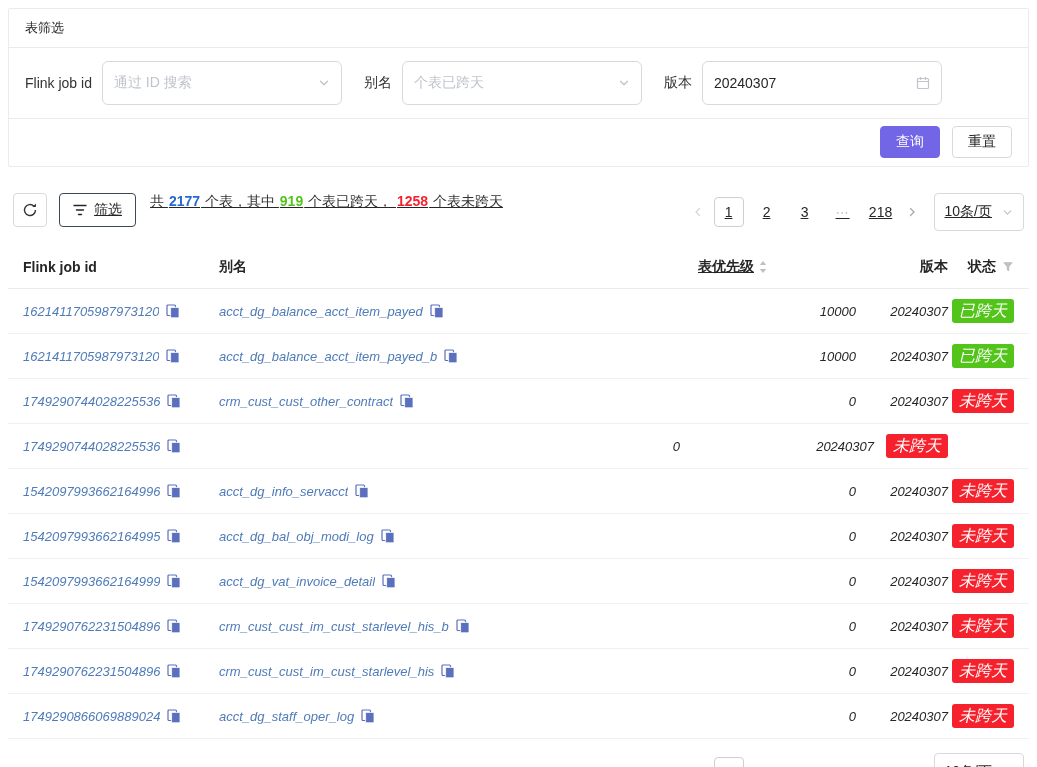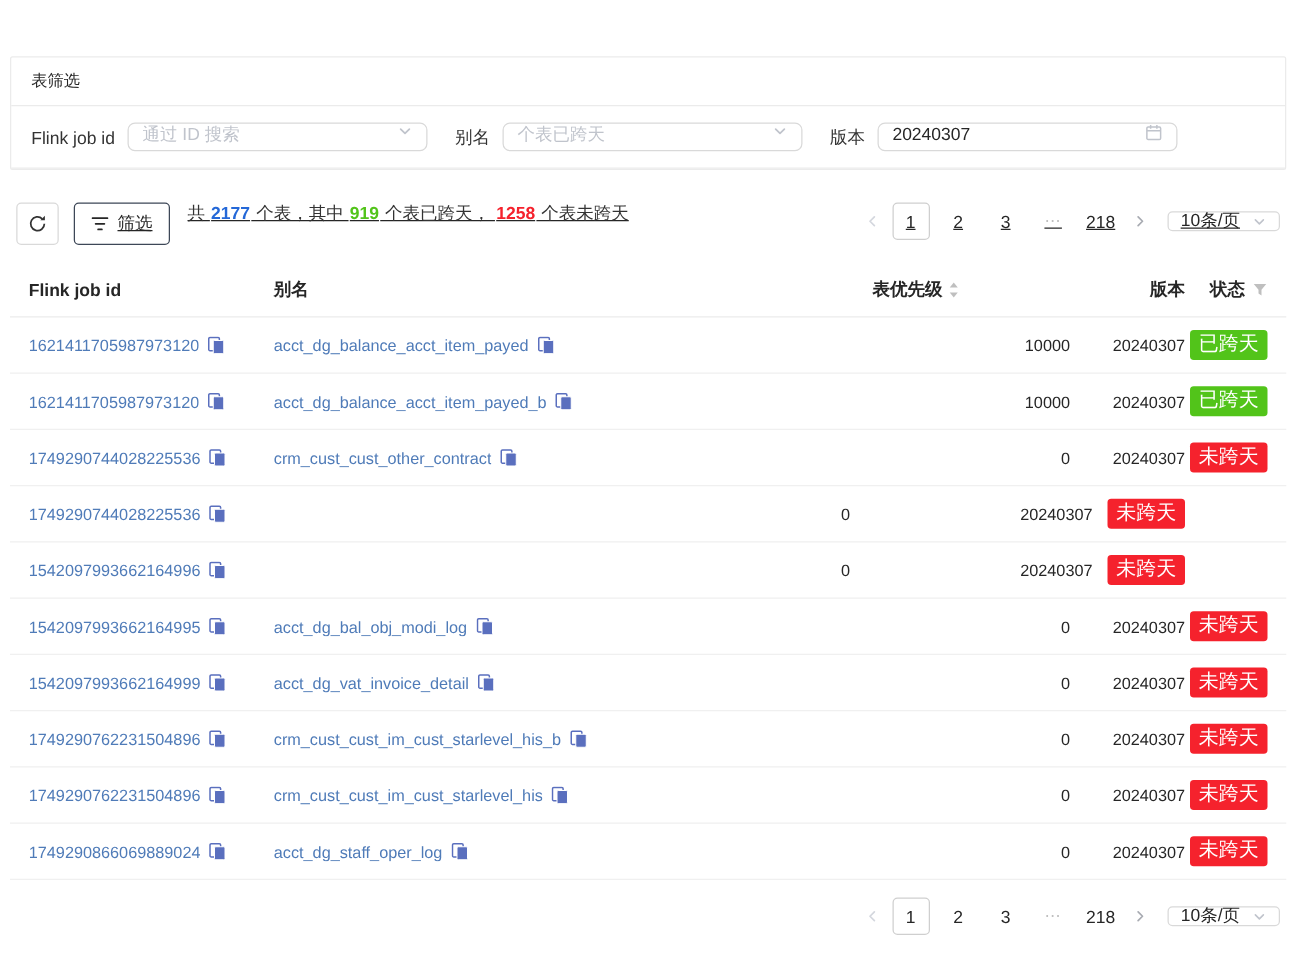--- a/index.html
+++ b/index.html
@@ -15,29 +15,29 @@
     margin:0;
     width:1037px;
     background:#fff;
     color:#262626;
     font-family:"Liberation Sans","DejaVu Sans",sans-serif;
     font-size:14px;
   }
   .page{padding:8px;}
 
   
-  .card{border:1px solid #ebebeb;border-radius:2px;background:#fff;margin-top:37px;}
+  .card{border:1px solid #ebebeb;border-radius:2px;background:#fff;}
   .card-header{padding:10px 16px;font-size:13px;border-bottom:1px solid #ebebeb;}
   .filter-row{display:flex;align-items:center;padding:13px 16px;border-bottom:1px solid #ebebeb;}
   .field{display:flex;align-items:center;margin-right:22px;}
   .field:last-child{margin-right:0;}
   .field-label{margin-right:10px;white-space:nowrap;font-size:14px;color:#333;}
   .control{
-    width:240px;height:23px;border:1px solid #d9d9d9;border-radius:6px;background:#fff;
-    display:flex;align-items:flex-start;justify-content:space-between;padding:0 11px;cursor:pointer;
+    width:240px;height:44px;border:1px solid #d9d9d9;border-radius:6px;background:#fff;
+    display:flex;align-items:center;justify-content:space-between;padding:0 11px;cursor:pointer;
   }
   .placeholder{color:#c0c4cc;font-size:14px;}
   .control .value{color:#262626;font-size:14px;}
   .ctl-icon{display:inline-flex;align-items:center;color:#c0c4cc;}
 
   .actions-row{display:flex;justify-content:flex-end;gap:12px;padding:7px 16px 8px;}
   .btn{height:32px;padding:0 15px;border-radius:4px;font-size:14px;font-family:inherit;cursor:pointer;}
   .btn-primary{background:var(--primary);border:1px solid var(--primary);color:#fff;}
   .btn-default{background:#fff;border:1px solid #d9d9d9;color:#262626;}
 
@@ -63,40 +63,40 @@
   .pager-pages{display:flex;align-items:center;}
   .page-item{
     min-width:30px;height:30px;margin:0 4px;display:inline-flex;align-items:center;justify-content:center;
     border-radius:4px;cursor:pointer;color:#262626;
   }
   .page-item.active{border:1px solid #cfcfcf;font-weight:500;}
   .page-item.ellipsis{color:#bfbfbf;cursor:default;font-size:13px;letter-spacing:1px;}
   .page-chev{width:24px;height:30px;display:inline-flex;align-items:center;justify-content:center;color:#a8abb2;cursor:pointer;}
   .page-chev.disabled{color:#d4d7de;cursor:default;}
   .size-select{
-    height:16px;margin-left:10px;padding:0 10px;border:1px solid #d9d9d9;border-radius:4px;background:#fff;
+    height:38px;margin-left:10px;padding:0 10px;border:1px solid #d9d9d9;border-radius:4px;background:#fff;
     display:inline-flex;align-items:center;gap:10px;cursor:pointer;color:#262626;font-size:14px;
   }
   .pager-row{display:flex;justify-content:flex-end;margin-top:14px;padding:0 5px;}
 
   
   .table{margin-top:14px;}
   .thead,.trow{
     display:grid;
     grid-template-columns:196px 1fr 176px 74px 66px;
     align-items:center;
     padding:0 15px;
   }
   .thead{height:44px;border-bottom:1px solid #ebebeb;}
   .th{font-size:14px;font-weight:700;color:#262626;}
-  .th-priority{display:flex;justify-content:flex-start;align-items:center;gap:4px;}
+  .th-priority{display:flex;justify-content:flex-start;align-items:center;gap:4px;text-decoration:underline;}
   .th-version{text-align:right;}
   .th-status{display:flex;justify-content:flex-end;align-items:center;gap:6px;}
   .trow{height:45px;border-bottom:1px solid #f0f0f0;}
-  .td{font-size:13px;}
+  .td{font-size:13px;font-style:italic;}
   .td-id,.td-alias{display:flex;align-items:center;gap:7px;min-width:0;}
   .link{color:var(--link);text-decoration:none;cursor:pointer;white-space:nowrap;overflow:hidden;text-overflow:ellipsis;}
   .copy{display:inline-flex;align-items:center;color:var(--copy);cursor:pointer;flex:none;}
   .td-priority{text-align:right;padding-right:18px;color:#262626;}
   .td-version{text-align:right;color:#262626;}
   .td-status{display:flex;justify-content:flex-end;}
   .badge{
     display:inline-block;padding:4px 7px;border-radius:3px;font-size:16px;line-height:1;color:#fff;white-space:nowrap;
   }
   .badge.crossed{background:var(--crossed-green);}
@@ -141,20 +141,24 @@
         <div class="control">
           <span class="value">20240307</span>
           <span class="ctl-icon">
             <svg width="14" height="14" viewBox="0 0 14 14" fill="none" stroke="currentColor" stroke-width="1.2">
                 <rect x="1.5" y="2.5" width="11" height="10" rx="1"></rect>
                 <path d="M1.5 5.5h11M4.5 1v3M9.5 1v3"></path>
               </svg>
           </span>
         </div>
       </div>
+    </div>
+    <div class="actions-row">
+      <button class="btn btn-primary">查询</button>
+      <button class="btn btn-default">重置</button>
     </div>
   </section>
 
   <div class="toolbar">
     <button class="icon-btn">
       <span>
         <svg width="16" height="16" viewBox="0 0 16 16">
             <path d="M13.5 8a5.5 5.5 0 1 1-1.7-3.97" fill="none" stroke="currentColor" stroke-width="1.4"></path>
             <path d="M13.9 1.5v3.6h-3.6z" fill="currentColor"></path>
           </svg>
@@ -327,20 +331,29 @@
   <div class="trow">
     <div class="td td-id">
       <a class="link">1542097993662164996</a>
       <span class="copy">
         <svg width="14" height="14" viewBox="0 0 14 14">
                 <rect x="1" y="1" width="8.5" height="10.5" rx="1" fill="none" stroke="currentColor" stroke-width="1.2"></rect>
                 <rect x="4.6" y="3.4" width="8.4" height="10.4" rx="1" fill="currentColor" stroke="#ffffff" stroke-width="0.8"></rect>
               </svg>
       </span>
     </div>
+    <div class="td td-alias">
+      <a class="link">acct_dg_info_servacct</a>
+      <span class="copy">
+        <svg width="14" height="14" viewBox="0 0 14 14">
+                <rect x="1" y="1" width="8.5" height="10.5" rx="1" fill="none" stroke="currentColor" stroke-width="1.2"></rect>
+                <rect x="4.6" y="3.4" width="8.4" height="10.4" rx="1" fill="currentColor" stroke="#ffffff" stroke-width="0.8"></rect>
+              </svg>
+      </span>
+    </div>
     <div class="td td-priority">0</div>
     <div class="td td-version">20240307</div>
     <div class="td td-status">
       <span class="badge uncrossed">未跨天</span>
     </div>
   </div>
 
   <div class="trow">
     <div class="td td-id">
       <a class="link">1542097993662164995</a>

